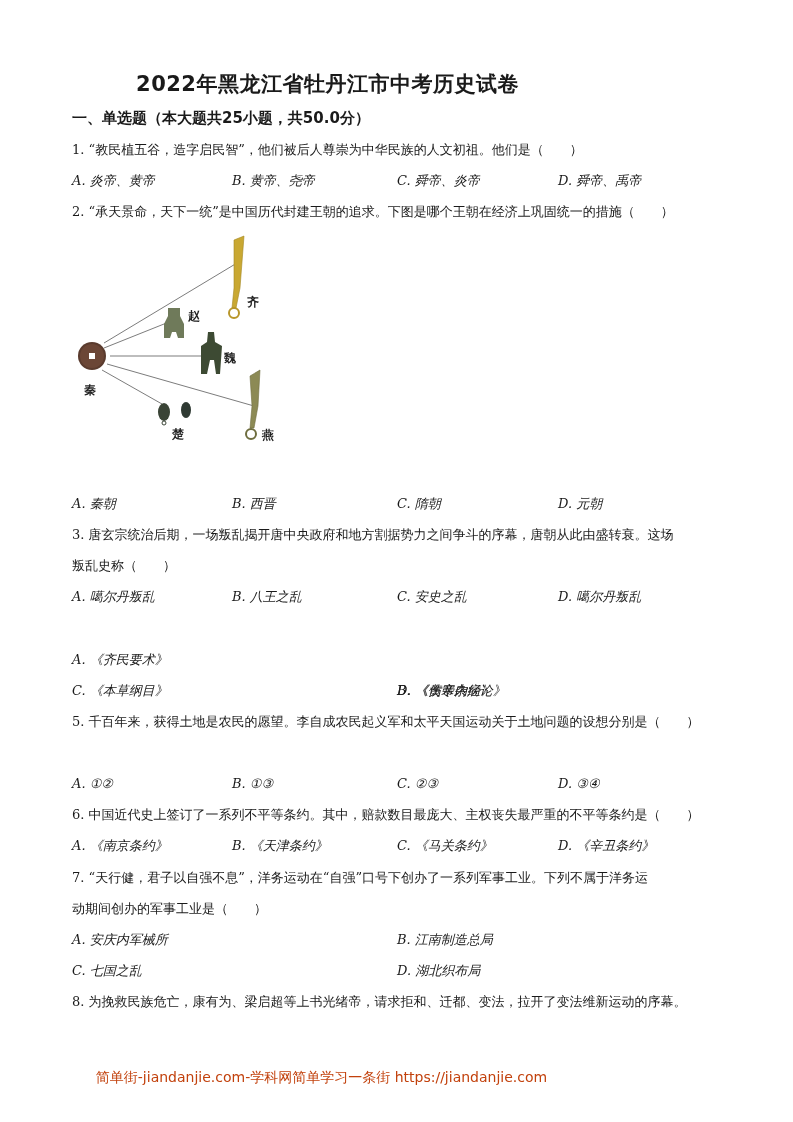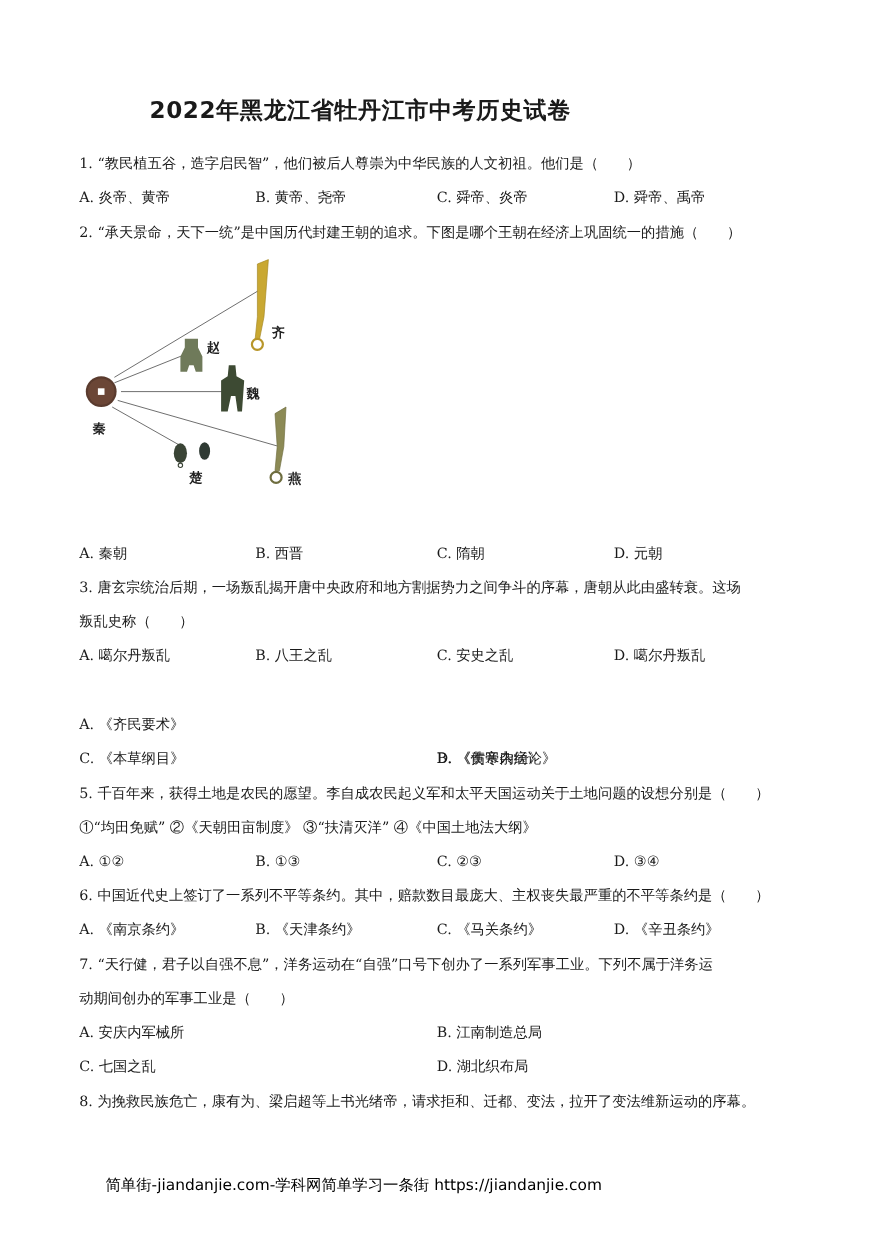--- a/index.html
+++ b/index.html
@@ -1,38 +1,39 @@
 <!DOCTYPE html>
 <html><head>
 <meta charset="utf-8">
 <style>
   html, body { margin: 0; padding: 0; background: #ffffff; }
   body { width: 793px; height: 1122px; position: relative; overflow: hidden;
          font-family: "DejaVu Serif", "Liberation Serif", serif; color: #1a1a1a; }
   .page { position: absolute; left: 0; top: 0; width: 793px; height: 1122px; }
   .title { position: absolute; top: 70px; left: 0; width: 655px; text-align: center;
            font-size: 21px; font-weight: bold; letter-spacing: 0.5px;
-           font-family: "DejaVu Sans", "Liberation Sans", sans-serif; margin-top: 16px; }
+           font-family: "DejaVu Sans", "Liberation Sans", sans-serif; }
   .section { position: absolute; top: 109px; left: 72px; font-size: 15px; font-weight: bold;
              font-family: "DejaVu Sans", "Liberation Sans", sans-serif; }
   .line { position: absolute; left: 72px; font-size: 13px; white-space: nowrap; line-height: 18px; text-align: right; }
-  .opt { position: absolute; font-size: 13px; white-space: nowrap; line-height: 18px; }
+  .opt { position: absolute; font-size: 13px; white-space: nowrap; line-height: 18px; font-style: italic; }
   .figure { position: absolute; left: 62px; top: 228px; width: 230px; height: 225px; }
   .figure svg { width: 100%; height: 100%; }
   .footer { position: absolute; top: 1069px; left: 0; width: 643px; text-align: center;
-            font-size: 14px; color: #000000;
+            font-size: 14px; color: #c2410c;
             font-family: "DejaVu Sans", "Liberation Sans", sans-serif; }
   .fig-label { font-family: "DejaVu Sans", "Liberation Sans", sans-serif; font-size: 12px; font-weight: bold; fill: #222; }
 </style>
 </head>
 <body>
 
 <div class="page">
 
   <div class="title">2022年黑龙江省牡丹江市中考历史试卷</div>
+  <div class="section">一、单选题（本大题共25小题，共50.0分）</div>
 
   <div class="line" style="top:141px">1. “教民植五谷，造字启民智”，他们被后人尊崇为中华民族的人文初祖。他们是（　　）</div>
   <div class="opt" style="top:172px;left:72px">A.  炎帝、黄帝</div>
   <div class="opt" style="top:172px;left:232px">B.  黄帝、尧帝</div>
   <div class="opt" style="top:172px;left:397px">C.  舜帝、炎帝</div>
   <div class="opt" style="top:172px;left:558px">D.  舜帝、禹帝</div>
 
   <div class="line" style="top:203px">2. “承天景命，天下一统”是中国历代封建王朝的追求。下图是哪个王朝在经济上巩固统一的措施（　　）</div>
 
   <div class="figure">
@@ -95,21 +96,20 @@
   <div class="opt" style="top:588px;left:232px">B.  八王之乱</div>
   <div class="opt" style="top:588px;left:397px">C.  安史之乱</div>
   <div class="opt" style="top:588px;left:558px">D.  噶尔丹叛乱</div>
 
   <div class="opt" style="top:651px;left:72px">A.  《齐民要术》</div>
   <div class="opt" style="top:682px;left:397px">B.  《伤寒杂病论》</div>
   <div class="opt" style="top:682px;left:72px">C.  《本草纲目》</div>
   <div class="opt" style="top:682px;left:397px">D.  《黄帝内经》</div>
 
   <div class="line" style="top:713px">5. 千百年来，获得土地是农民的愿望。李自成农民起义军和太平天国运动关于土地问题的设想分别是（　　）</div>
-  <div class="line" style="top:744px">①“均田免赋”  ②《天朝田亩制度》  ③“扶清灭洋”  ④《中国土地法大纲》</div>
   <div class="opt" style="top:775px;left:72px">A.  ①②</div>
   <div class="opt" style="top:775px;left:232px">B.  ①③</div>
   <div class="opt" style="top:775px;left:397px">C.  ②③</div>
   <div class="opt" style="top:775px;left:558px">D.  ③④</div>
 
   <div class="line" style="top:806px">6. 中国近代史上签订了一系列不平等条约。其中，赔款数目最庞大、主权丧失最严重的不平等条约是（　　）</div>
   <div class="opt" style="top:837px;left:72px">A.  《南京条约》</div>
   <div class="opt" style="top:837px;left:232px">B.  《天津条约》</div>
   <div class="opt" style="top:837px;left:397px">C.  《马关条约》</div>
   <div class="opt" style="top:837px;left:558px">D.  《辛丑条约》</div>

